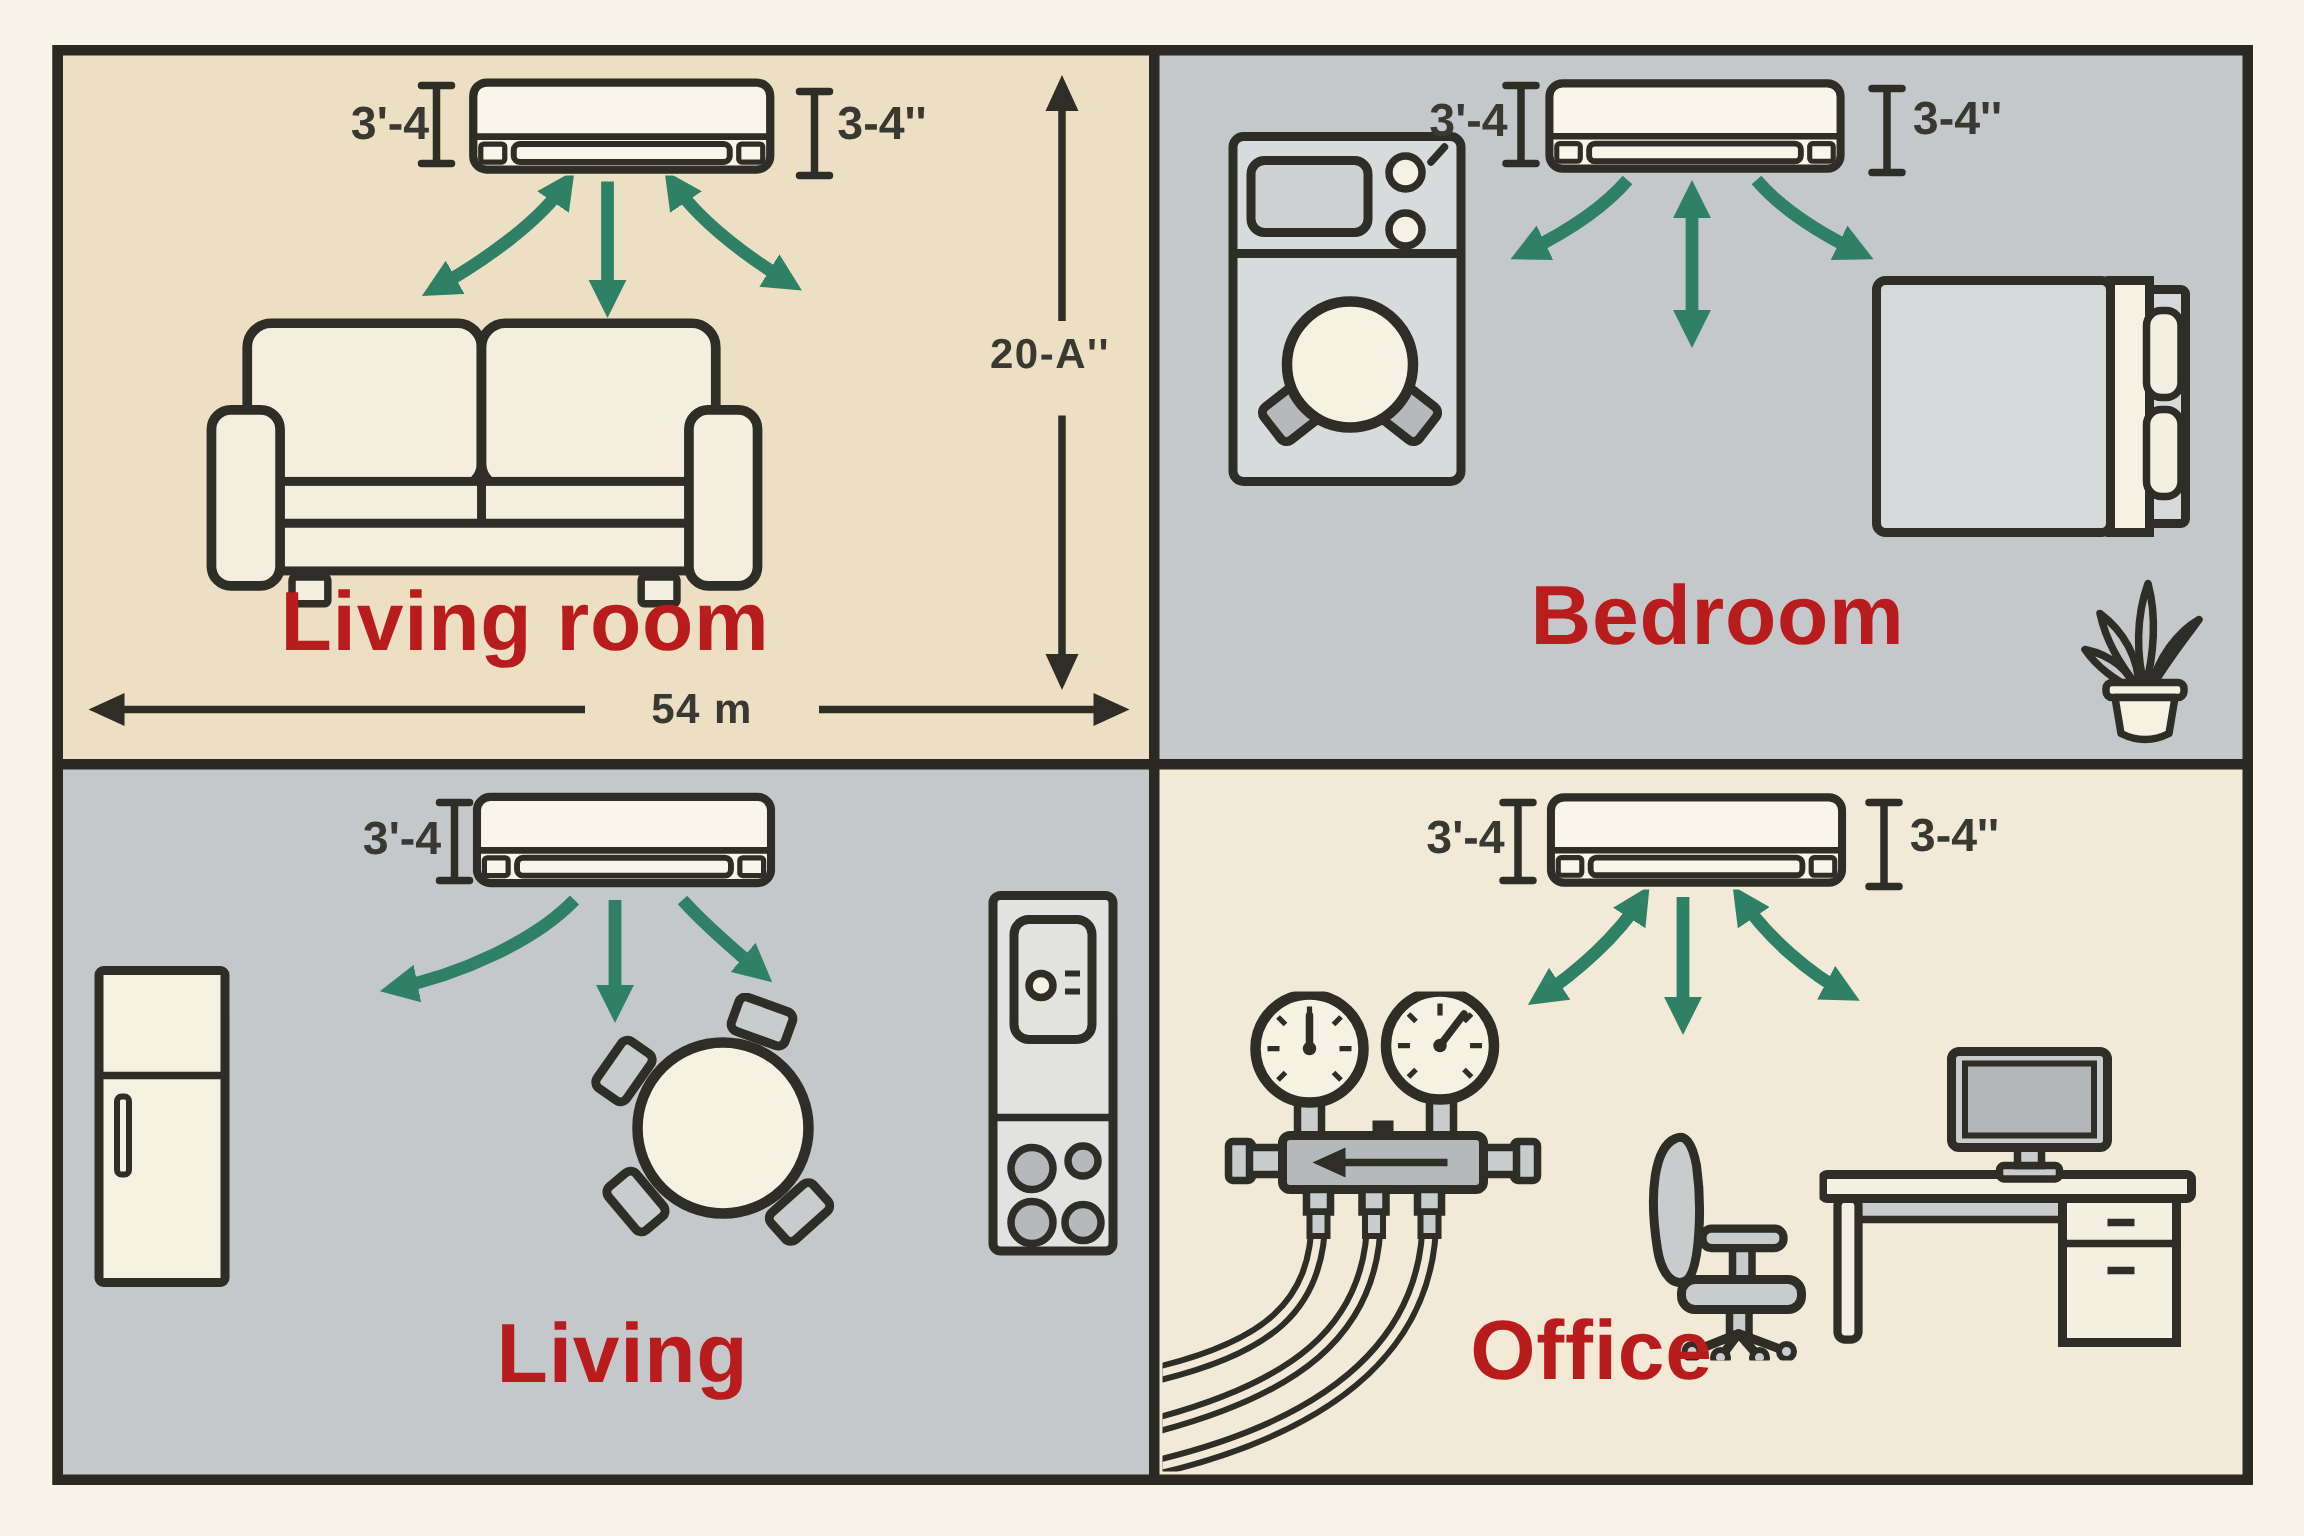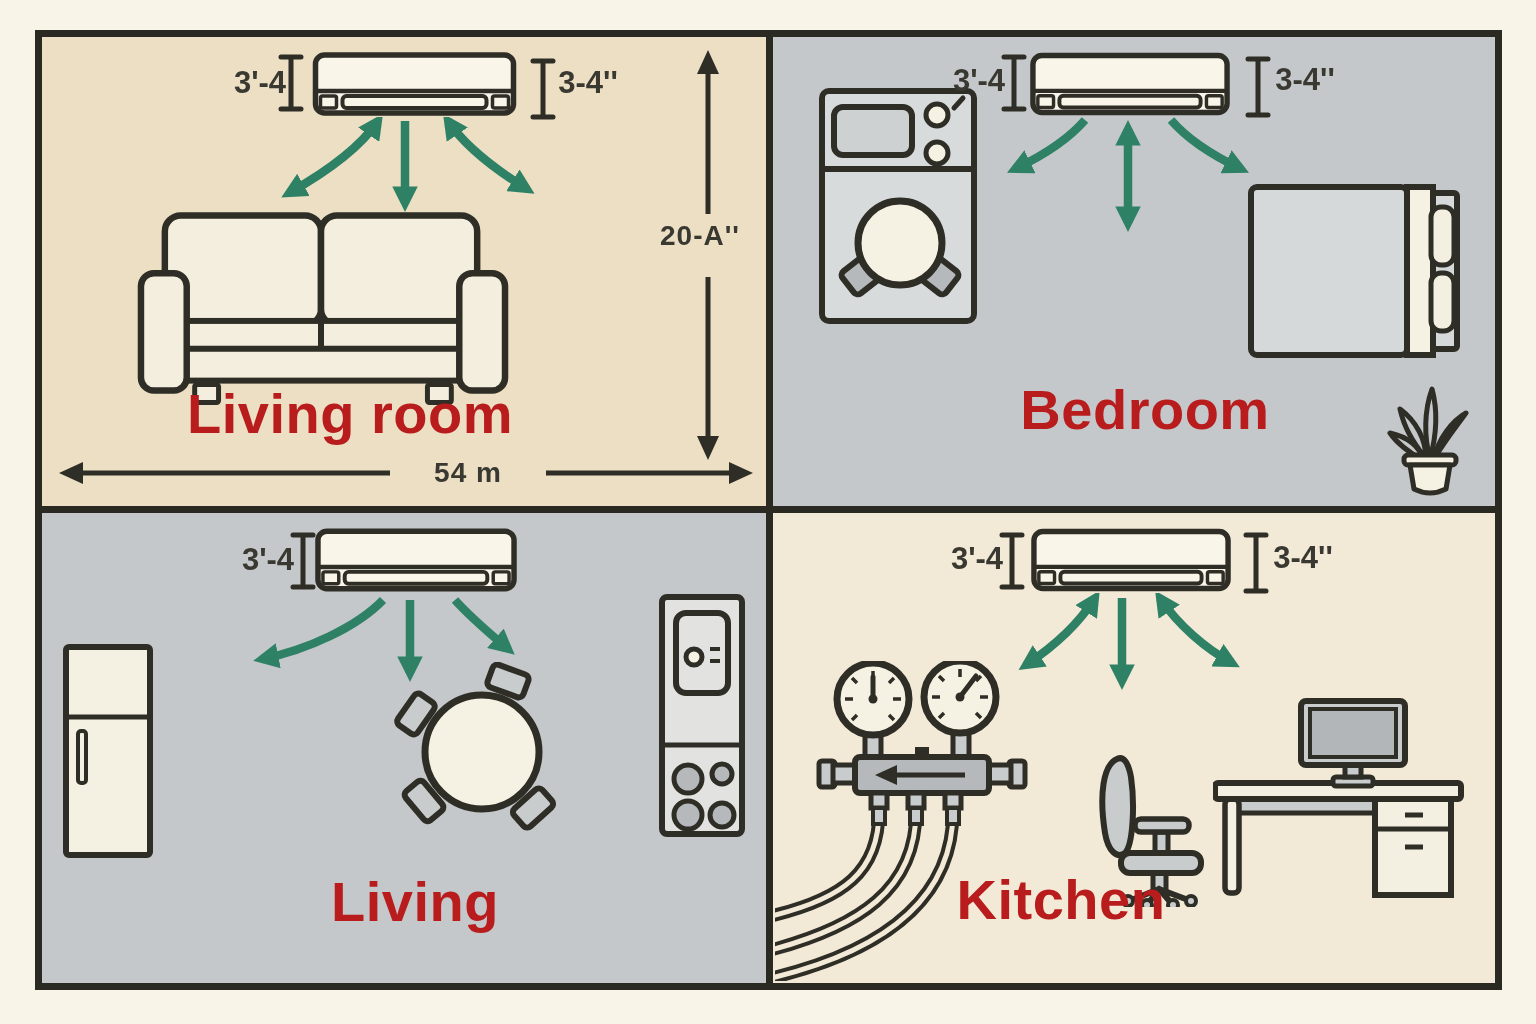--- a/index.html
+++ b/index.html
@@ -302,17 +302,17 @@
       <rect x="2" y="6" width="246" height="16" rx="3" fill="#f3efe1" stroke="#2e2d26" stroke-width="6"></rect>
     </svg>
 
     <svg class="abs" style="left:524px;top:184px" width="115" height="94" viewBox="0 0 115 94">
       <rect x="36" y="80" width="40" height="9" rx="3" fill="#c9cccd" stroke="#2e2d26" stroke-width="5"></rect>
       <rect x="48" y="66" width="16" height="14" fill="#c9cccd" stroke="#2e2d26" stroke-width="5"></rect>
       <rect x="4" y="4" width="104" height="64" rx="5" fill="#c9cccd" stroke="#2e2d26" stroke-width="6"></rect>
       <rect x="13" y="12" width="86" height="48" fill="#b2b6b8" stroke="#2e2d26" stroke-width="4"></rect>
     </svg>
 
-    <div class="roomlab" style="left:288px;top:387px">Kitchen</div>
+    <div class="roomlab" style="left:288px;top:387px">Office</div>
   </div>
 
 </div>
 </div>
 
 </body></html>

